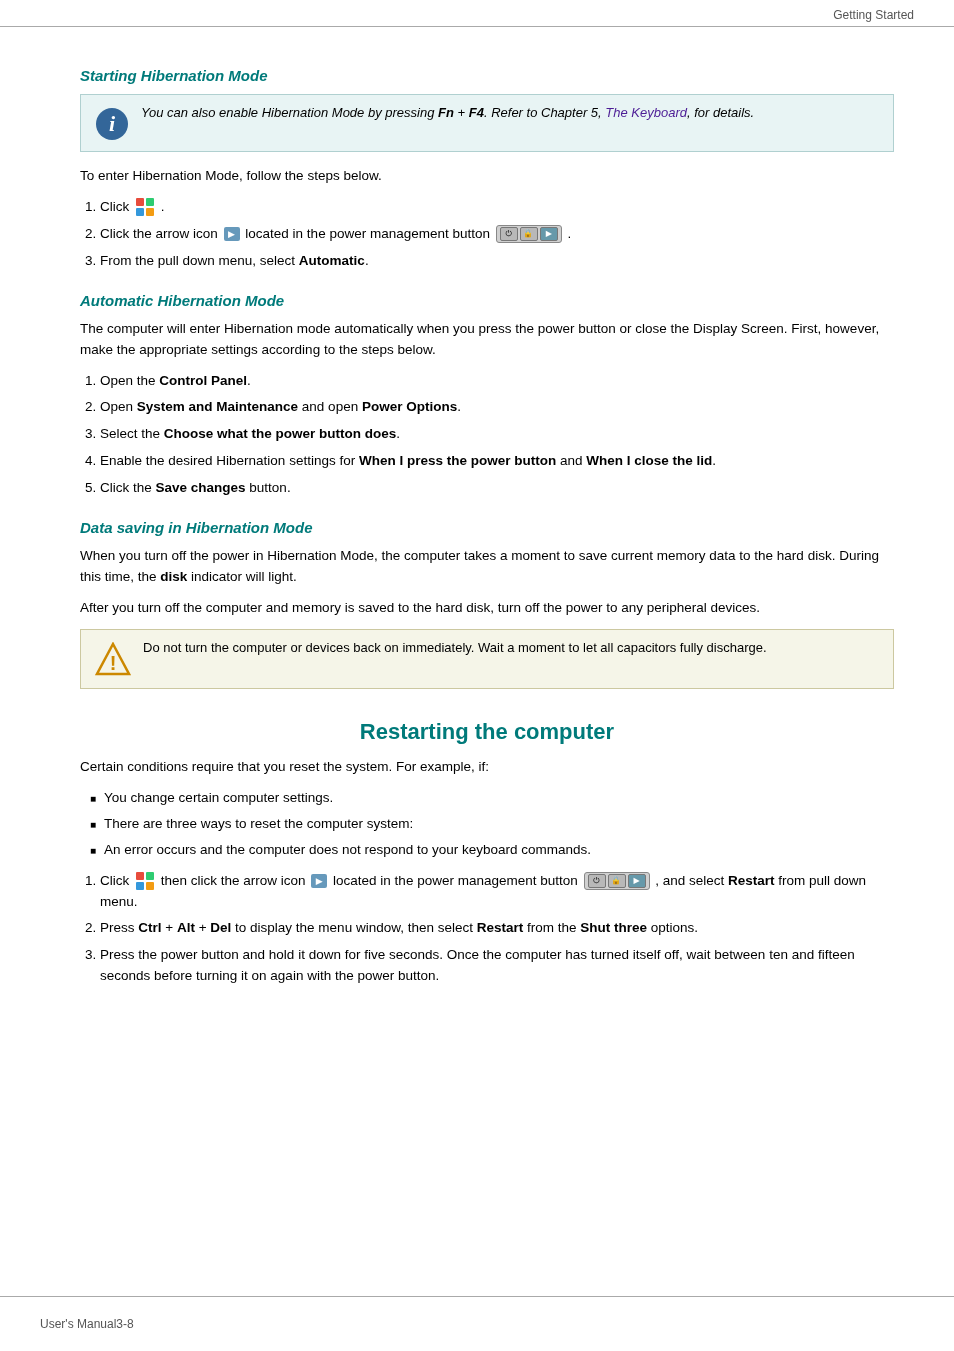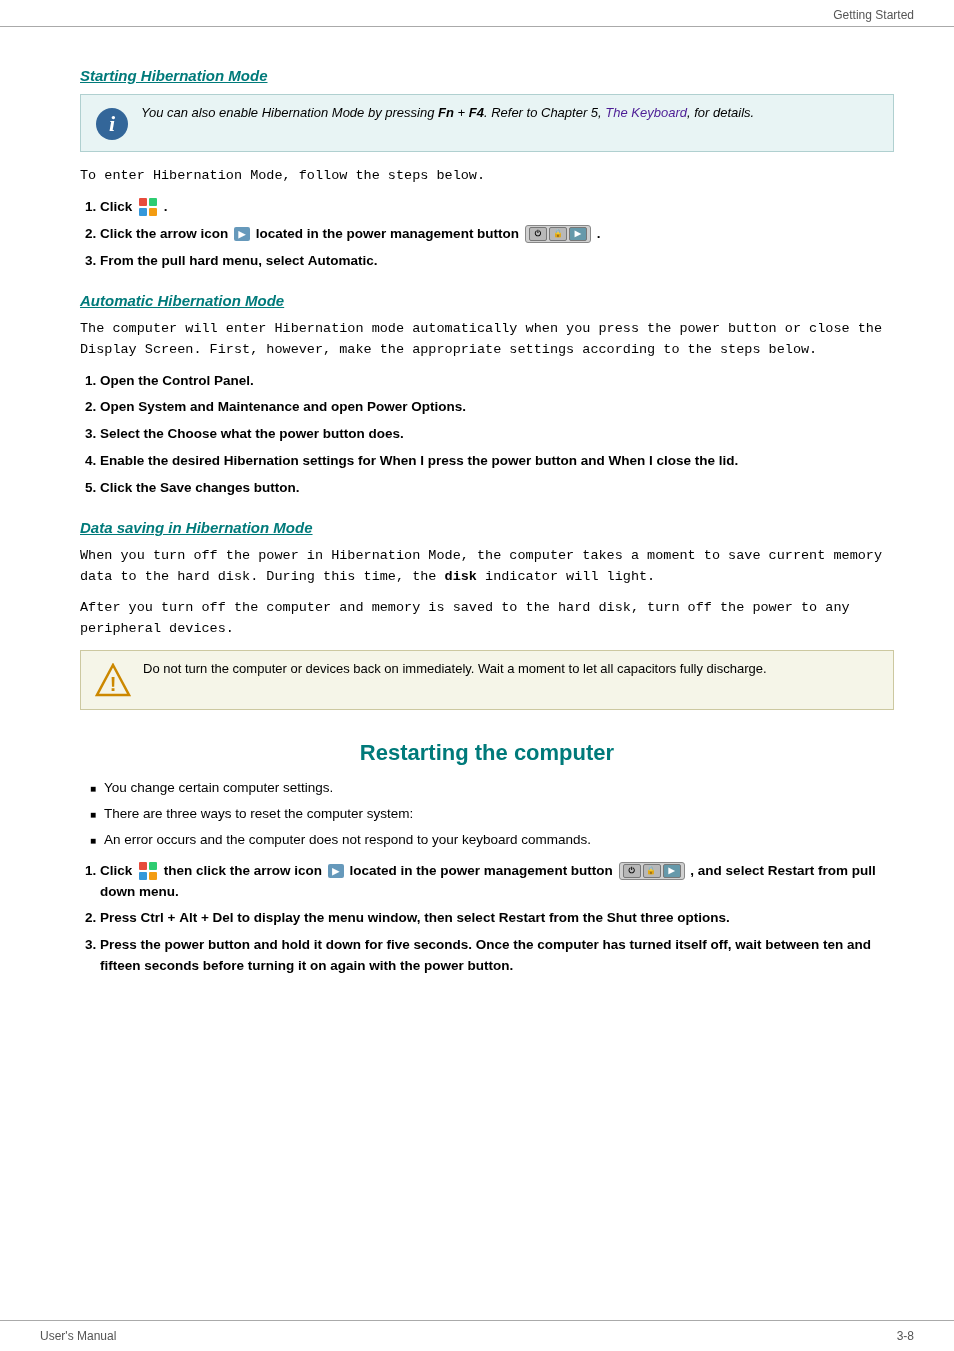--- a/index.html
+++ b/index.html
@@ -29,36 +29,34 @@
     .main-content {
       padding: 20px 60px 30px 80px;
     }
 
     .bottom-bar {
       position: absolute;
       bottom: 0;
       left: 0;
       right: 0;
       display: flex;
-      justify-content: space-between;
-      padding: 8px 40px;
+      padding: 20px 40px;
       border-top: 1px solid #aaa;
       font-size: 12px;
       color: #555;
     }
 
     
     .section-title {
       font-size: 15px;
       font-weight: bold;
       font-style: italic;
       color: #007a7a;
       margin-bottom: 10px;
       margin-top: 20px;
-      text-decoration: underline;
     }
 
     
     .big-title {
       font-size: 22px;
       font-weight: bold;
       color: #007a7a;
       margin-top: 30px;
       margin-bottom: 12px;
       text-align: center;
@@ -112,28 +110,26 @@
     }
 
     .warning-text {
       font-size: 13px;
     }
 
     
     .para {
       margin-bottom: 10px;
       line-height: 1.55;
-      font-family: Liberation Mono, monospace;
     }
 
     
     ol.steps {
       margin-left: 20px;
       margin-bottom: 10px;
-      font-weight: bold;
     }
 
     ol.steps li {
       margin-bottom: 6px;
       line-height: 1.55;
     }
 
     
     ul.bullets {
       list-style: none;
@@ -254,21 +250,21 @@
       <span>located in the power management button</span>
       
       <span class="pm-strip">
         <span class="pm-btn">⏻</span>
         <span class="pm-btn">🔒</span>
         <span class="pm-btn pm-btn-active">▶</span>
       </span>
       <span>.</span>
     </li>
     <li>
-      <span>From the pull hard menu, select</span>
+      <span>From the pull down menu, select</span>
       <strong>Automatic</strong><span>.</span>
     </li>
   </ol>
 
   <div class="section-title">Automatic Hibernation Mode</div>
 
   <p class="para">The computer will enter Hibernation mode automatically when you press the power button or close the Display Screen. First, however, make the appropriate settings according to the steps below.</p>
 
   <ol class="steps">
     <li>Open the <strong>Control Panel</strong>.</li>
@@ -289,20 +285,21 @@
   <div class="warning-box">
     <svg class="warning-icon" viewBox="0 0 36 36">
       <polygon points="18,2 34,32 2,32" fill="none" stroke="#cc8800" stroke-width="2.5"></polygon>
       <text x="18" y="28" text-anchor="middle" fill="#cc8800" font-size="20" font-weight="bold">!</text>
     </svg>
     <div class="warning-text">Do not turn the computer or devices back on immediately. Wait a moment to let all capacitors fully discharge.</div>
   </div>
 
   <div class="big-title">Restarting the computer</div>
 
+  <p class="para">Certain conditions require that you reset the system. For example, if:</p>
 
   <ul class="bullets">
     <li>
         <span>You change certain computer settings.</span>
       </li>
     <li>
         <span>There are three ways to reset the computer system:</span>
       </li>
     <li>
         <span>An error occurs and the computer does not respond to your keyboard commands.</span>

